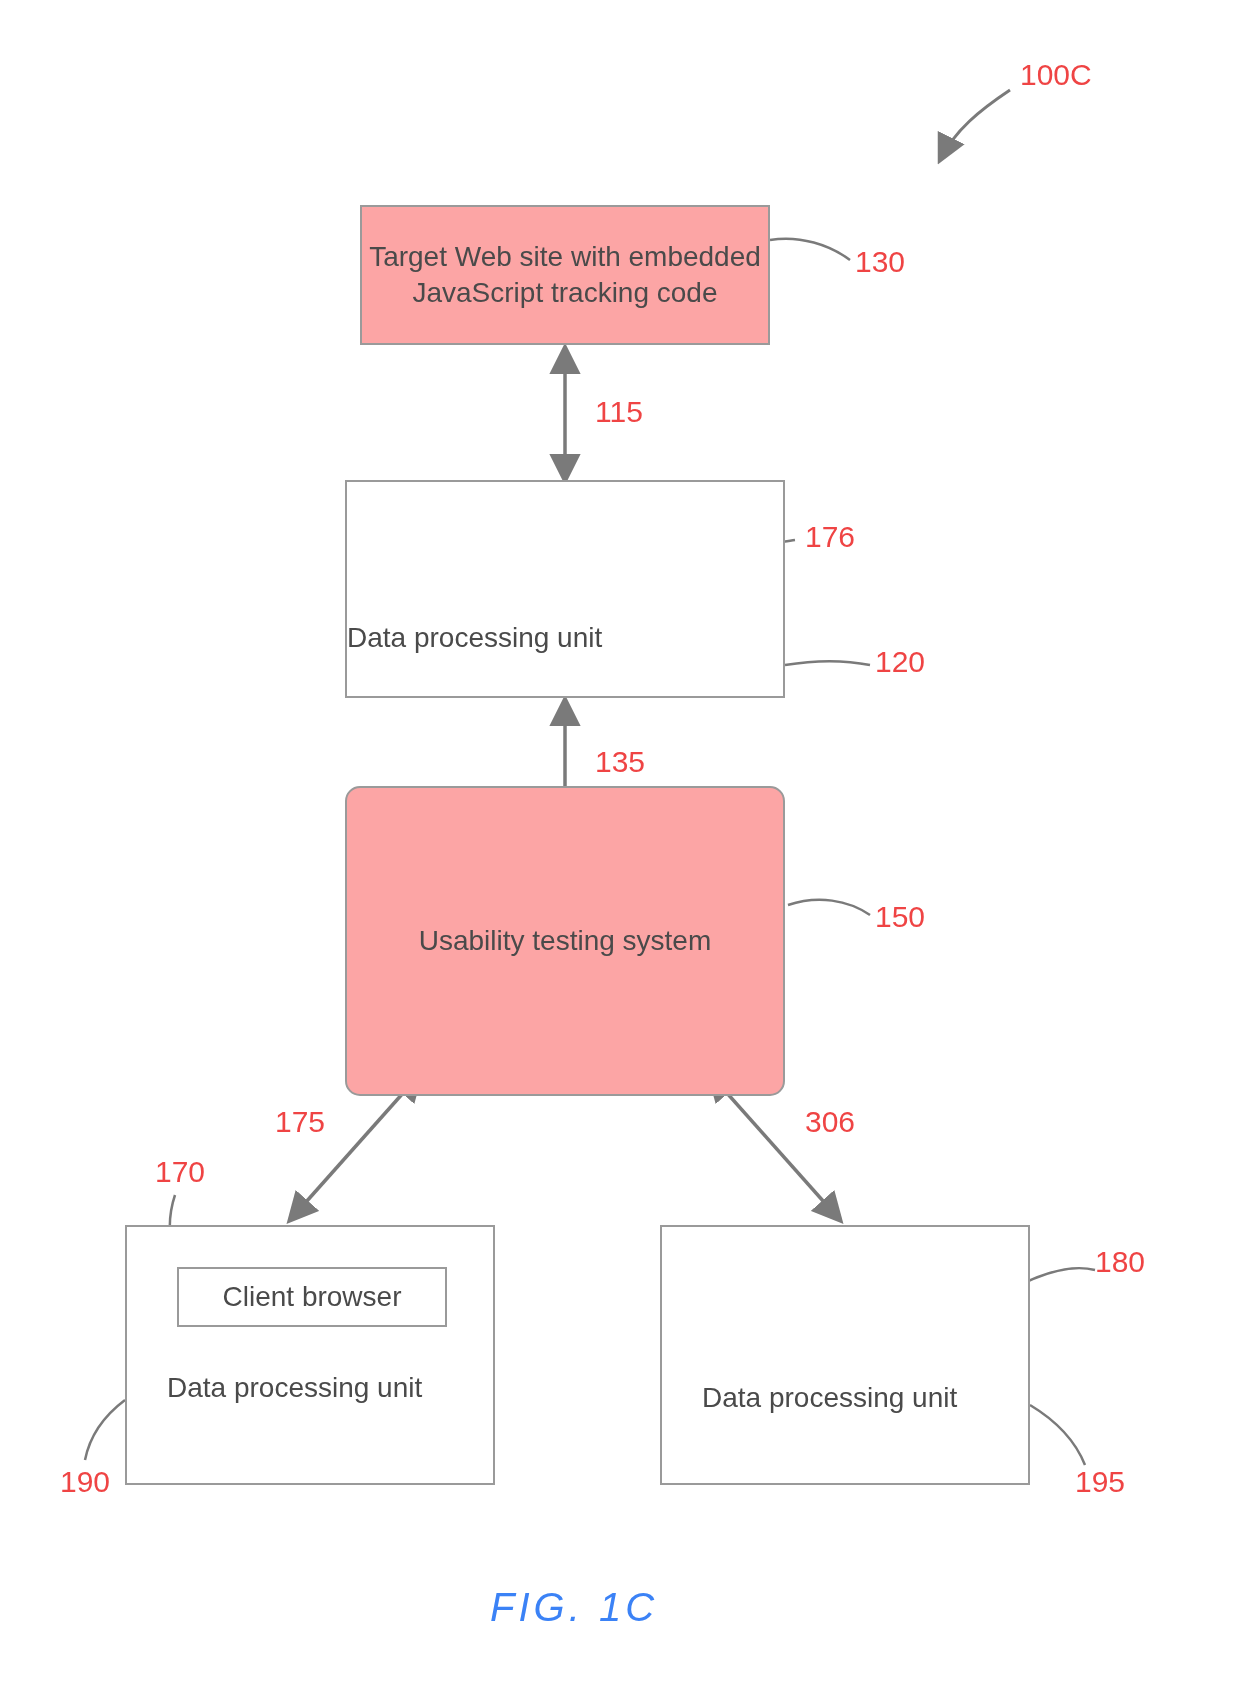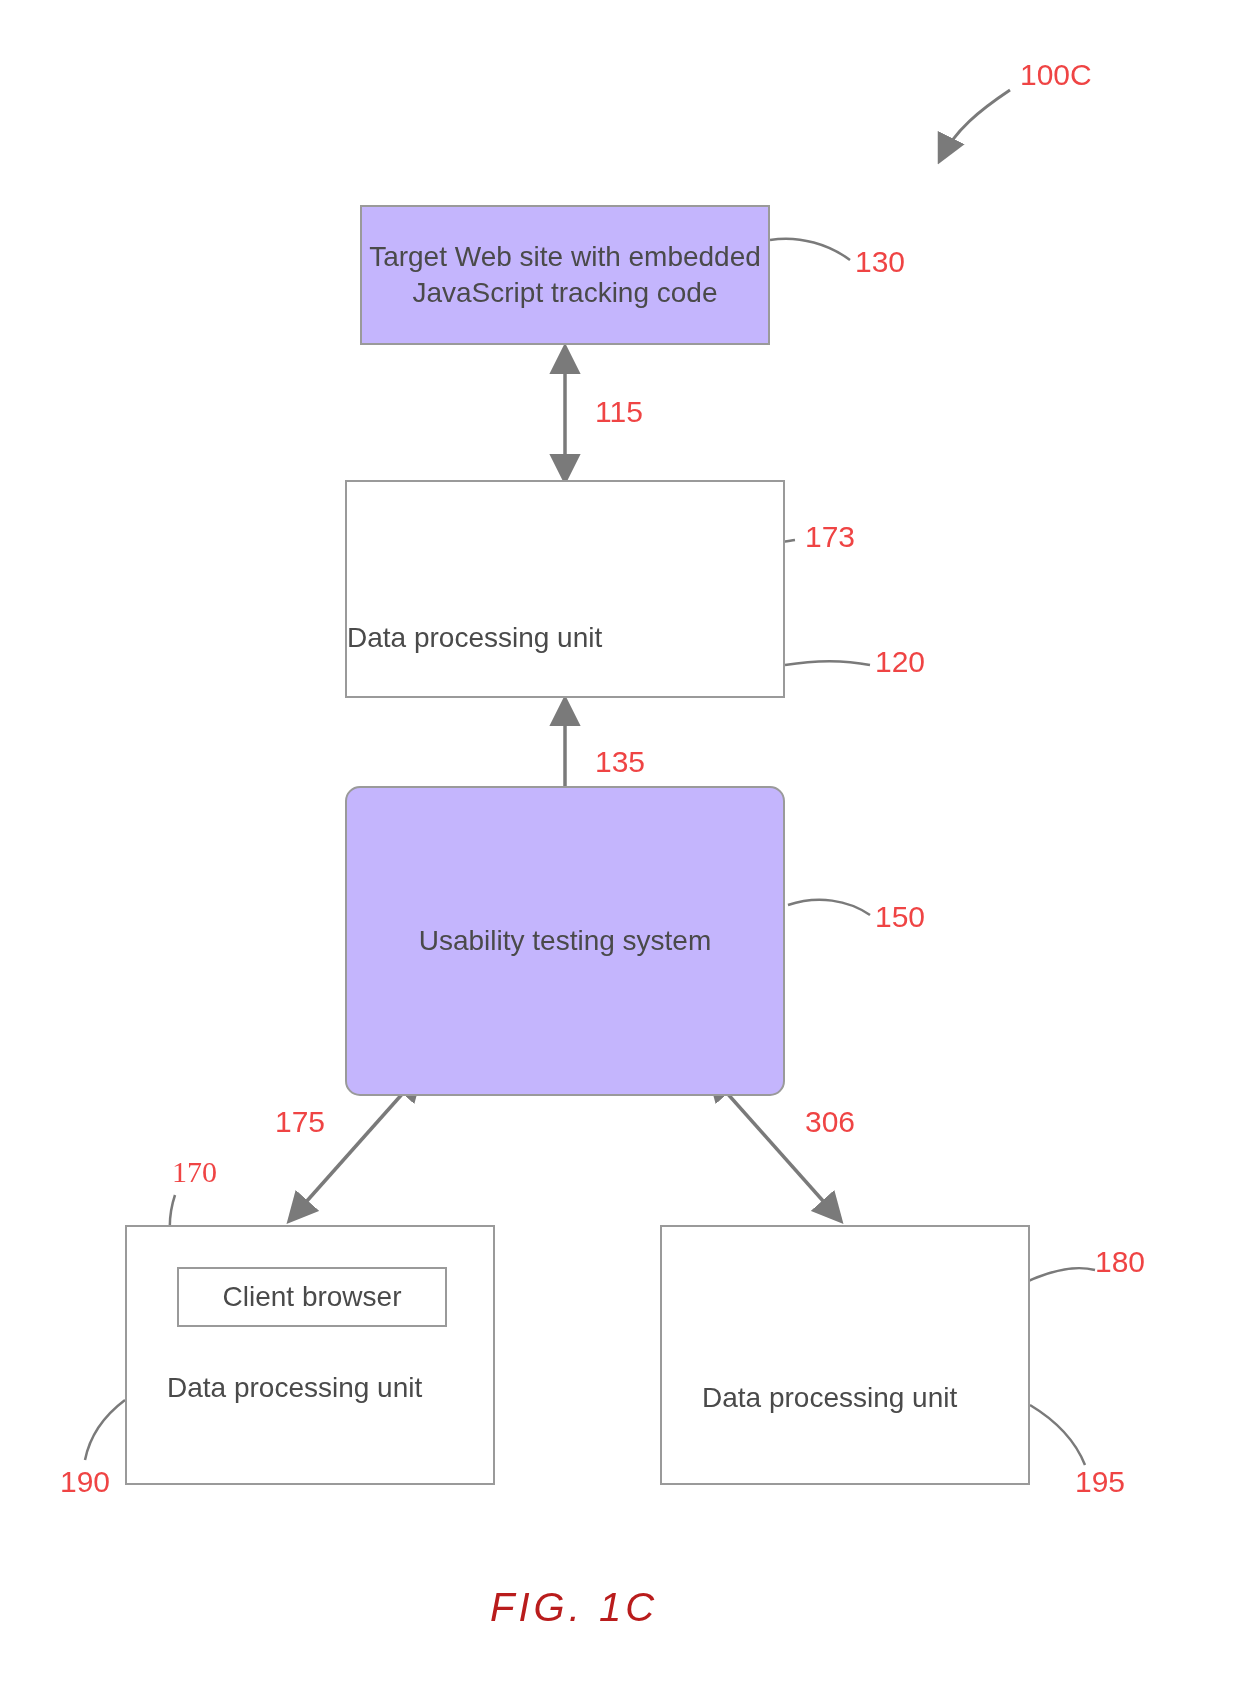--- a/index.html
+++ b/index.html
@@ -18,21 +18,21 @@
     position: absolute;
     border: 2px solid #9a9a9a;
     box-sizing: border-box;
     display: flex;
     align-items: center;
     justify-content: center;
     text-align: center;
     font-size: 28px;
     line-height: 1.3;
     padding: 0;
-    background: #c4b5fd;
+    background: #fca5a5;
   }
   .inner-box {
     border: 2px solid #9a9a9a;
     box-sizing: border-box;
     text-align: center;
     font-size: 28px;
     line-height: 1.3;
     display: flex;
     align-items: center;
     justify-content: center;
@@ -42,21 +42,21 @@
   .label {
     position: absolute;
     font-size: 30px;
     color: #ef4444;
   }
   .fig-title {
     position: absolute;
     font-size: 40px;
     font-style: italic;
     letter-spacing: 4px;
-    color: #b91c1c;
+    color: #3b82f6;
   }
   svg.overlay {
     position: absolute;
     left: 0; top: 0;
     width: 1240px; height: 1702px;
     pointer-events: none;
   }
   .box-outer {
     position: absolute;
     border: 2px solid #9a9a9a;
@@ -120,40 +120,40 @@
   <div class="box" style="left:360px; top:205px; width:410px; height:140px;">
     <span>Target Web site with embedded JavaScript tracking code</span>
   </div>
   <div class="label" style="left:855px; top:245px;">130</div>
 
   <div class="label" style="left:595px; top:395px;">115</div>
 
   <div class="box-outer" style="left:345px; top:480px; width:440px; height:218px;">
     <div class="pos-abs caption" style="left:0; top:140px;">Data processing unit</div>
   </div>
-  <div class="label" style="left:805px; top:520px;">173</div>
+  <div class="label" style="left:805px; top:520px;">176</div>
   <div class="label" style="left:875px; top:645px;">120</div>
 
   <div class="label" style="left:595px; top:745px;">135</div>
 
   <div class="box" style="left:345px; top:786px; width:440px; height:310px;border-radius:15px;">
     <span>Usability testing system</span>
   </div>
   <div class="label" style="left:875px; top:900px;">150</div>
 
   <div class="label" style="left:275px; top:1105px;">175</div>
   <div class="label" style="left:805px; top:1105px;">306</div>
 
   <div class="box-outer" style="left:125px; top:1225px; width:370px; height:260px;">
     <div class="inner-box pos-abs" style="left:50px; top:40px; width:270px; height:60px;">
       <span>Client browser</span>
     </div>
     <div class="pos-abs caption" style="left:0; top:145px; padding:0 40px; box-sizing:border-box;">Data processing unit</div>
   </div>
-  <div class="label" style="left:172px; top:1155px;font-family:Liberation Serif, serif;">170</div>
+  <div class="label" style="left:155px; top:1155px;">170</div>
   <div class="label" style="left:60px; top:1465px;">190</div>
 
   <div class="box-outer" style="left:660px; top:1225px; width:370px; height:260px;">
     <div class="pos-abs caption" style="left:0; top:155px; padding:0 40px; box-sizing:border-box;">Data processing unit</div>
   </div>
   <div class="label" style="left:1095px; top:1245px;">180</div>
   <div class="label" style="left:1075px; top:1465px;">195</div>
 
   <div class="fig-title" style="left:490px; top:1585px;">FIG. 1C</div>
 

